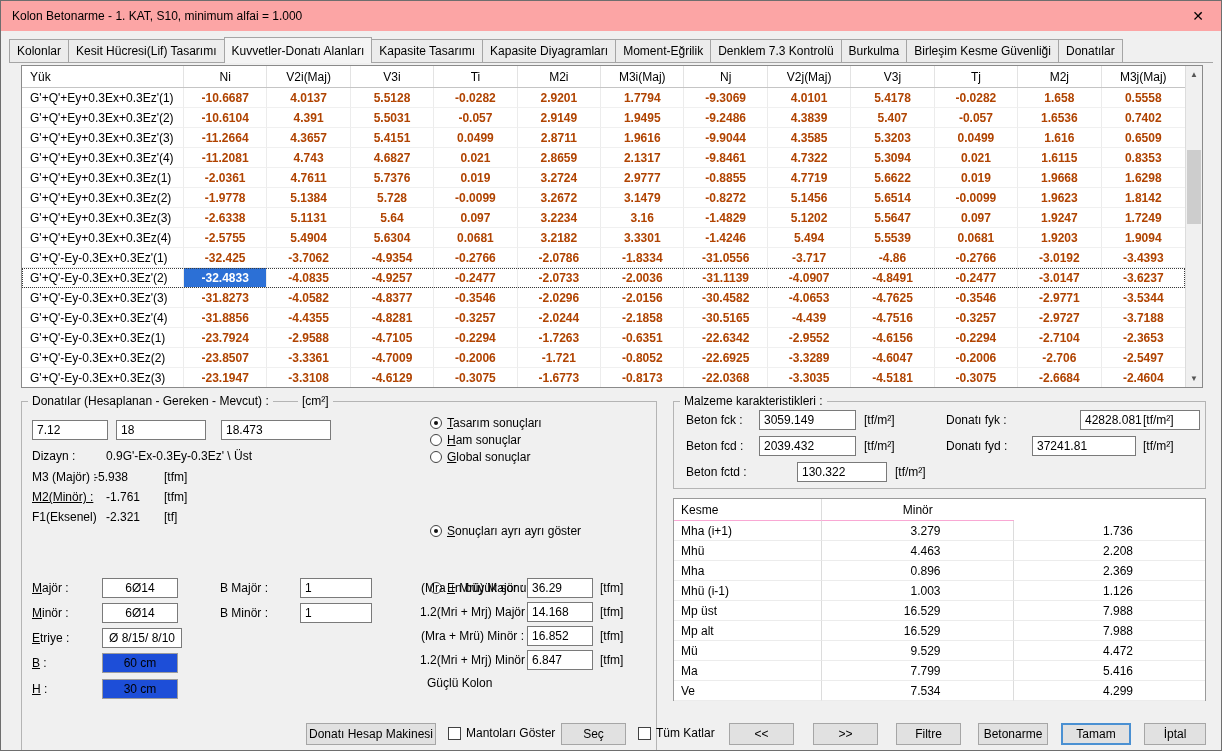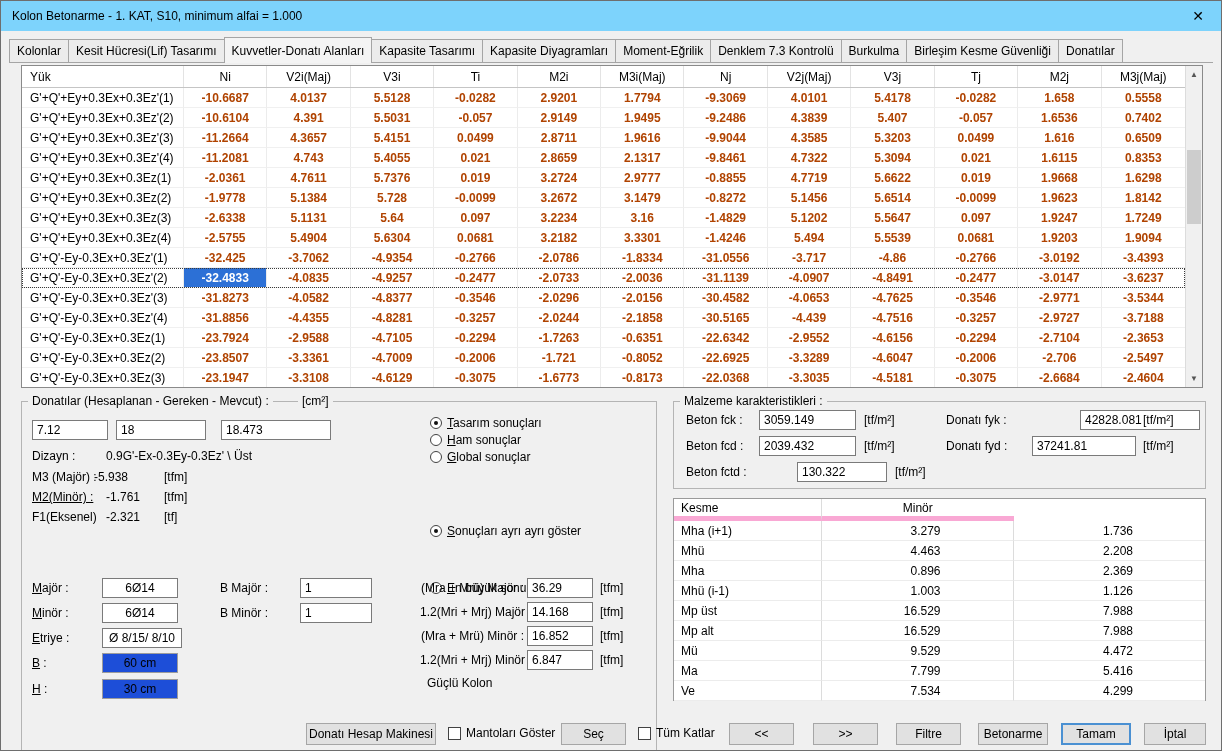--- a/index.html
+++ b/index.html
@@ -2,21 +2,21 @@
 <html><head>
 <meta charset="utf-8">
 <style>
   * { margin:0; padding:0; box-sizing:border-box; }
   html,body { background:#9a9a9a; }
   body { font-family:"Liberation Sans","DejaVu Sans",sans-serif; font-size:12px; color:#000; }
 
   .dialog { position:relative; width:1222px; height:751px; background:#f0f0f0; border:1px solid #6e6e6e; overflow:hidden; }
 
   
-  .titlebar { position:absolute; top:0; left:0; right:0; height:30px; background:#7dd3fc; }
+  .titlebar { position:absolute; top:0; left:0; right:0; height:30px; background:#fca5a5; }
   .titlebar .title { position:absolute; left:11px; top:8px; font-size:12px; }
   .titlebar .close { position:absolute; right:0; top:0; width:46px; height:30px; display:flex; align-items:center; justify-content:center; font-size:14px; cursor:pointer; }
 
   
   .tabbar { position:absolute; top:36px; left:8px; right:8px; height:26px; display:flex; align-items:flex-end; border-bottom:1px solid #a5a5a5; }
   .tab { border:1px solid #a5a5a5; border-bottom:none; background:#ececec; padding:4px 7px; margin-right:-1px; white-space:nowrap; position:relative; cursor:pointer; }
   .tab.active { background:#f4f4f4; padding-top:6px; padding-bottom:5px; margin-bottom:-1px; z-index:2; }
 
   
   .ftable { position:absolute; left:20px; top:64px; width:1182px; height:323px; background:#fff; border:1px solid #8a8a8a; }
@@ -70,21 +70,21 @@
   .caprow .cinp { left:107px; width:66px; top:0;text-align:right; }
   .caprow .cunit { position:absolute; left:180px; top:3px; }
 
   
   .matlab { position:absolute; white-space:nowrap; }
 
   
   .kesme { position:absolute; left:672px; top:497px; width:533px; height:203px; background:#fff; border:1px solid #9a9a9a; }
   .krow { display:grid; grid-template-columns:148px 1fr 1fr; height:20px; }
   .krow.khead { height:22px; }
-  .krow.khead .kcell { border-bottom:5px solid #f9a8d4; }
+  .krow.khead .kcell { border-bottom:1px solid #f9a8d4; }
   .kcell { display:flex; align-items:center; border-right:1px solid #dcdcdc; border-bottom:1px solid #ececec; overflow:hidden; white-space:nowrap; }
   .kcell:last-child { border-right:none; }
   .kcell.klabel { padding-left:7px; }
   .kcell.khcell { justify-content:center; }
   .kcell.kval { justify-content:flex-end; padding-right:72px; }
 
   
   .wbtn { position:absolute; top:722px; height:22px; background:#e1e1e1; border:1px solid #a6a6a6; display:flex; align-items:center; justify-content:center; cursor:pointer; white-space:nowrap; }
   .wbtn.default { border:2px solid #4a90d2; }
   .checkbox { position:absolute; top:725px; display:flex; align-items:center; gap:5px; cursor:pointer; }
@@ -182,21 +182,21 @@
           <div class="cell val">4.3585</div>
           <div class="cell val">5.3203</div>
           <div class="cell val">0.0499</div>
           <div class="cell val">1.616</div>
           <div class="cell val">0.6509</div>
         </div>
         <div class="trow">
           <div class="cell label">G'+Q'+Ey+0.3Ex+0.3Ez'(4)</div>
           <div class="cell val">-11.2081</div>
           <div class="cell val">4.743</div>
-          <div class="cell val">5.4055</div>
+          <div class="cell val">4.6827</div>
           <div class="cell val">0.021</div>
           <div class="cell val">2.8659</div>
           <div class="cell val">2.1317</div>
           <div class="cell val">-9.8461</div>
           <div class="cell val">4.7322</div>
           <div class="cell val">5.3094</div>
           <div class="cell val">0.021</div>
           <div class="cell val">1.6115</div>
           <div class="cell val">0.8353</div>
         </div>

